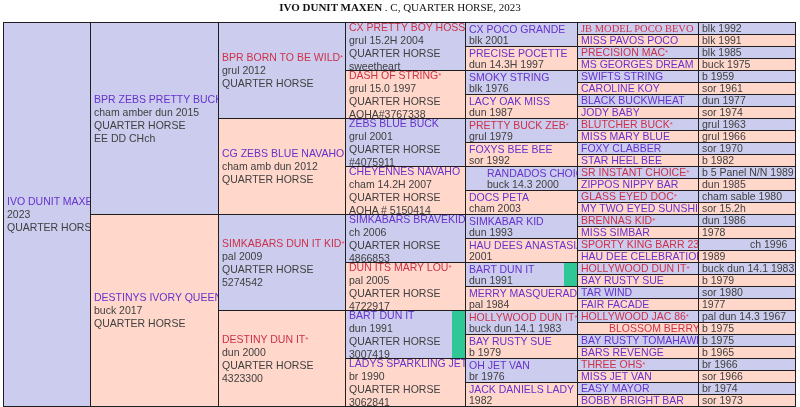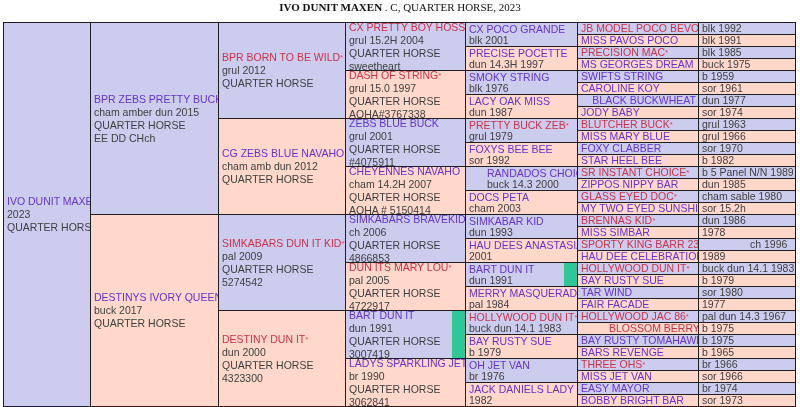--- a/index.html
+++ b/index.html
@@ -252,21 +252,21 @@
         <div class="nm">OH JET VAN</div>
         <div class="dt">br 1976</div>
       </div>
     </div>
     <div class="cell mid f" style="grid-area: 31 / 5 / span 2;">
       <div class="inner">
         <div class="nm">JACK DANIELS LADY</div>
         <div class="dt">1982</div>
       </div>
     </div>
-    <div class="cell one m" style="grid-area: 1 / 6 / span 1;">
+    <div class="cell one m" style="grid-area: 1 / 6 / span 1; font-family: Liberation Serif, serif;">
       <div class="inner">
         <div class="nm red">JB MODEL POCO BEVO</div>
       </div>
     </div>
     <div class="cell one m" style="grid-area: 1 / 7 / span 1;">
       <div class="inner">
         <div class="dt">blk 1992</div>
       </div>
     </div>
     <div class="cell one f" style="grid-area: 2 / 6 / span 1;">
@@ -312,21 +312,21 @@
     <div class="cell one f" style="grid-area: 6 / 6 / span 1;">
       <div class="inner">
         <div class="nm">CAROLINE KOY</div>
       </div>
     </div>
     <div class="cell one f" style="grid-area: 6 / 7 / span 1;">
       <div class="inner">
         <div class="dt">sor 1961</div>
       </div>
     </div>
-    <div class="cell one m" style="grid-area: 7 / 6 / span 1; text-align: right;">
+    <div class="cell one m" style="grid-area: 7 / 6 / span 1;">
       <div class="inner">
         <div class="nm">BLACK BUCKWHEAT</div>
       </div>
     </div>
     <div class="cell one m" style="grid-area: 7 / 7 / span 1;">
       <div class="inner">
         <div class="dt">dun 1977</div>
       </div>
     </div>
     <div class="cell one f" style="grid-area: 8 / 6 / span 1;">

